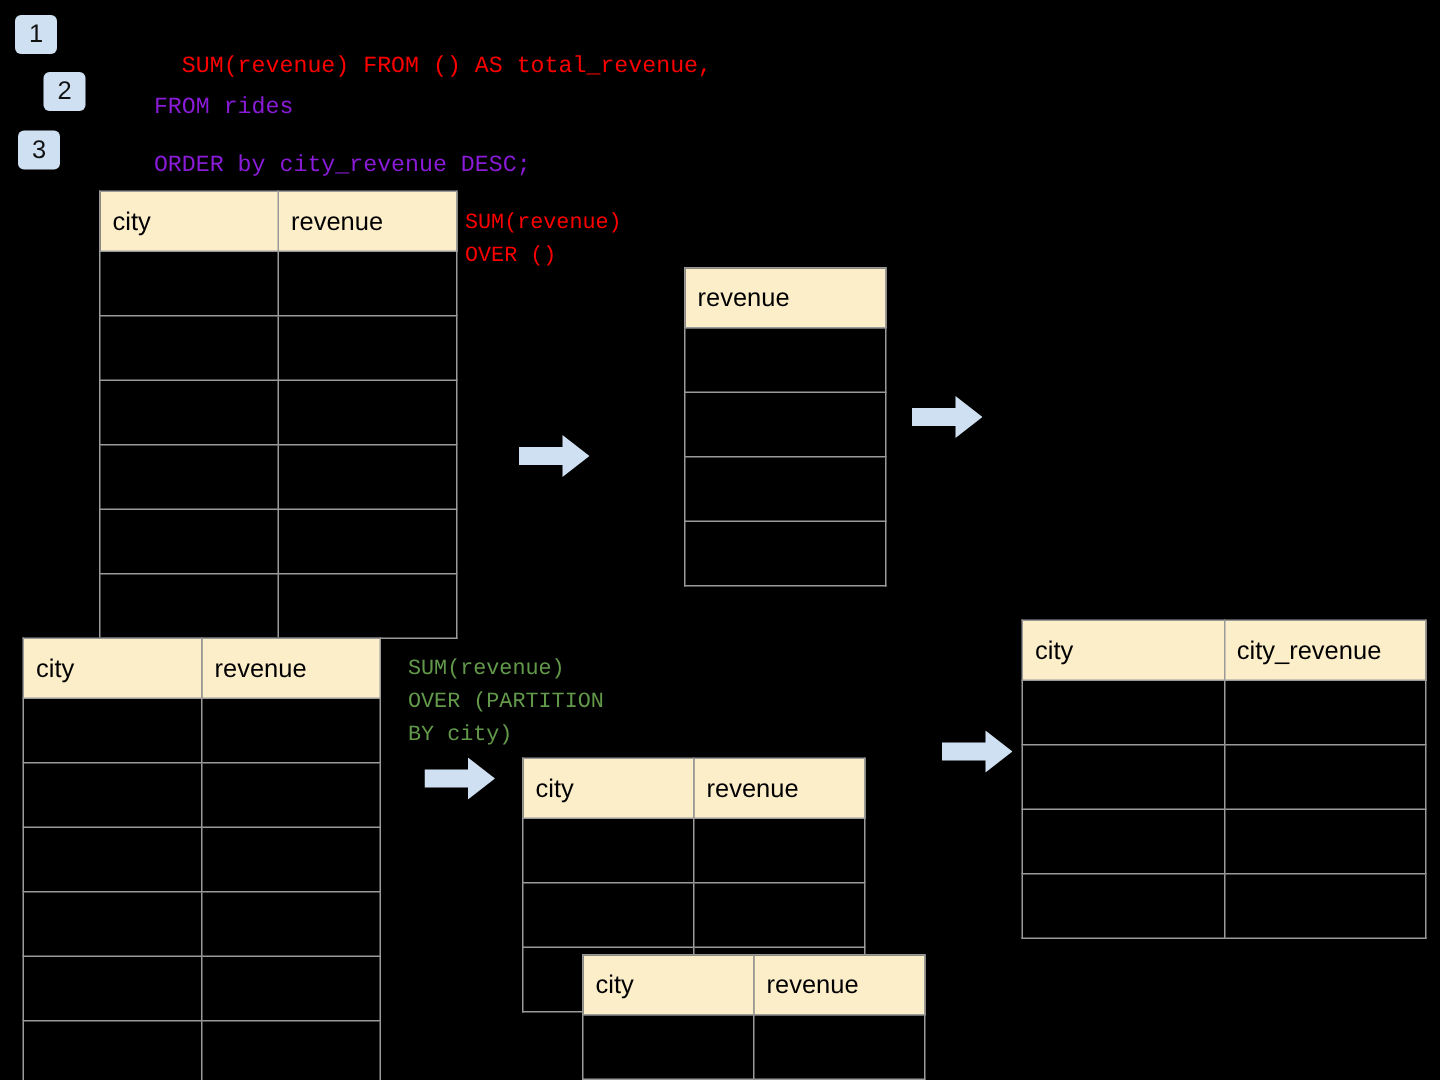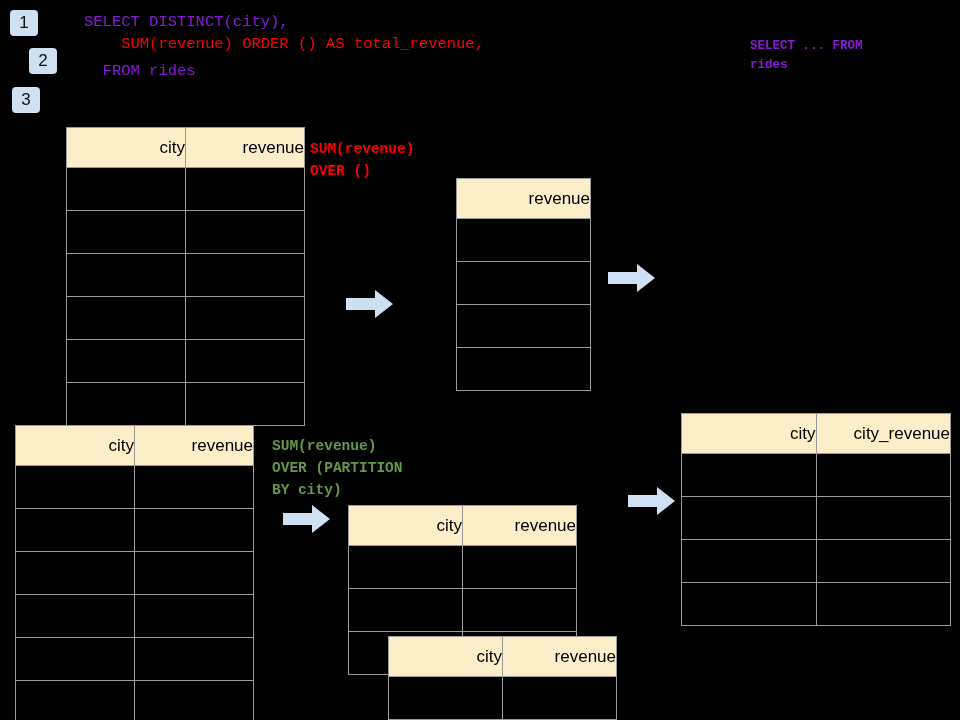--- a/index.html
+++ b/index.html
@@ -46,21 +46,21 @@
     color:#8a1bd8;
     font-weight:bold;
   }
 
   .annot{
     position:absolute;
     font-family:"Liberation Mono","DejaVu Sans Mono",monospace;
     font-size:14.5px;
     line-height:22px;
     white-space:pre;
-    font-weight:bold;
+    font-weight:normal;
   }
 
   
   .tbl{
     position:absolute;
     border-collapse:collapse;
     table-layout:fixed;
     background:#000;
     border:1px solid #c9c9c9;
   }
@@ -70,47 +70,45 @@
     background:#000;
     height:42px;
   }
   .tbl th{
     border:1px solid #9a9a9a;
     background:#fdeeca;
     color:#000;
     font-family:"Liberation Sans", sans-serif;
     font-weight:normal;
     font-size:17px;
-    text-align:right;
+    text-align:left;
     padding:0 0 0 8px;
     height:39px;
   }
 
   
   .arrow{
     position:absolute;
     width:47px;height:28px;
   }
   .arrow svg{display:block;}
 </style>
 </head>
 <body>
 
 <div class="canvas">
 
   <div class="badge" style="left:10px;top:10px;">1</div>
   <div class="badge" style="left:29px;top:48px;">2</div>
   <div class="badge" style="left:12px;top:87px;">3</div>
 
-  <div class="sql c-purple" style="left:84px;top:11px;">SELECT DISTINCT(city),</div>
-  <div class="sql c-red" style="left:84px;top:33px;">    SUM(revenue) ORDER () AS total_revenue,</div>
+  <div class="sql c-red" style="left:84px;top:33px;">    SUM(revenue) FROM () AS total_revenue,</div>
   <div class="sql c-purple" style="left:84px;top:60px;">  FROM rides</div>
-
-  <div class="sql-note" style="left:750px;top:37px;">SELECT ... FROM
-rides</div>
+  <div class="sql c-purple" style="left:84px;top:99px;">  ORDER by city_revenue DESC;</div>
+
 
   <div class="annot c-red" style="left:310px;top:138px;">SUM(revenue)
 OVER ()</div>
   <div class="annot c-green" style="left:272px;top:435px;">SUM(revenue)
 OVER (PARTITION
 BY city)</div>
 
   <table class="tbl" id="t-rides-top" style="left:66px;top:127px;width:239px;">
     <thead>
         <tr>

